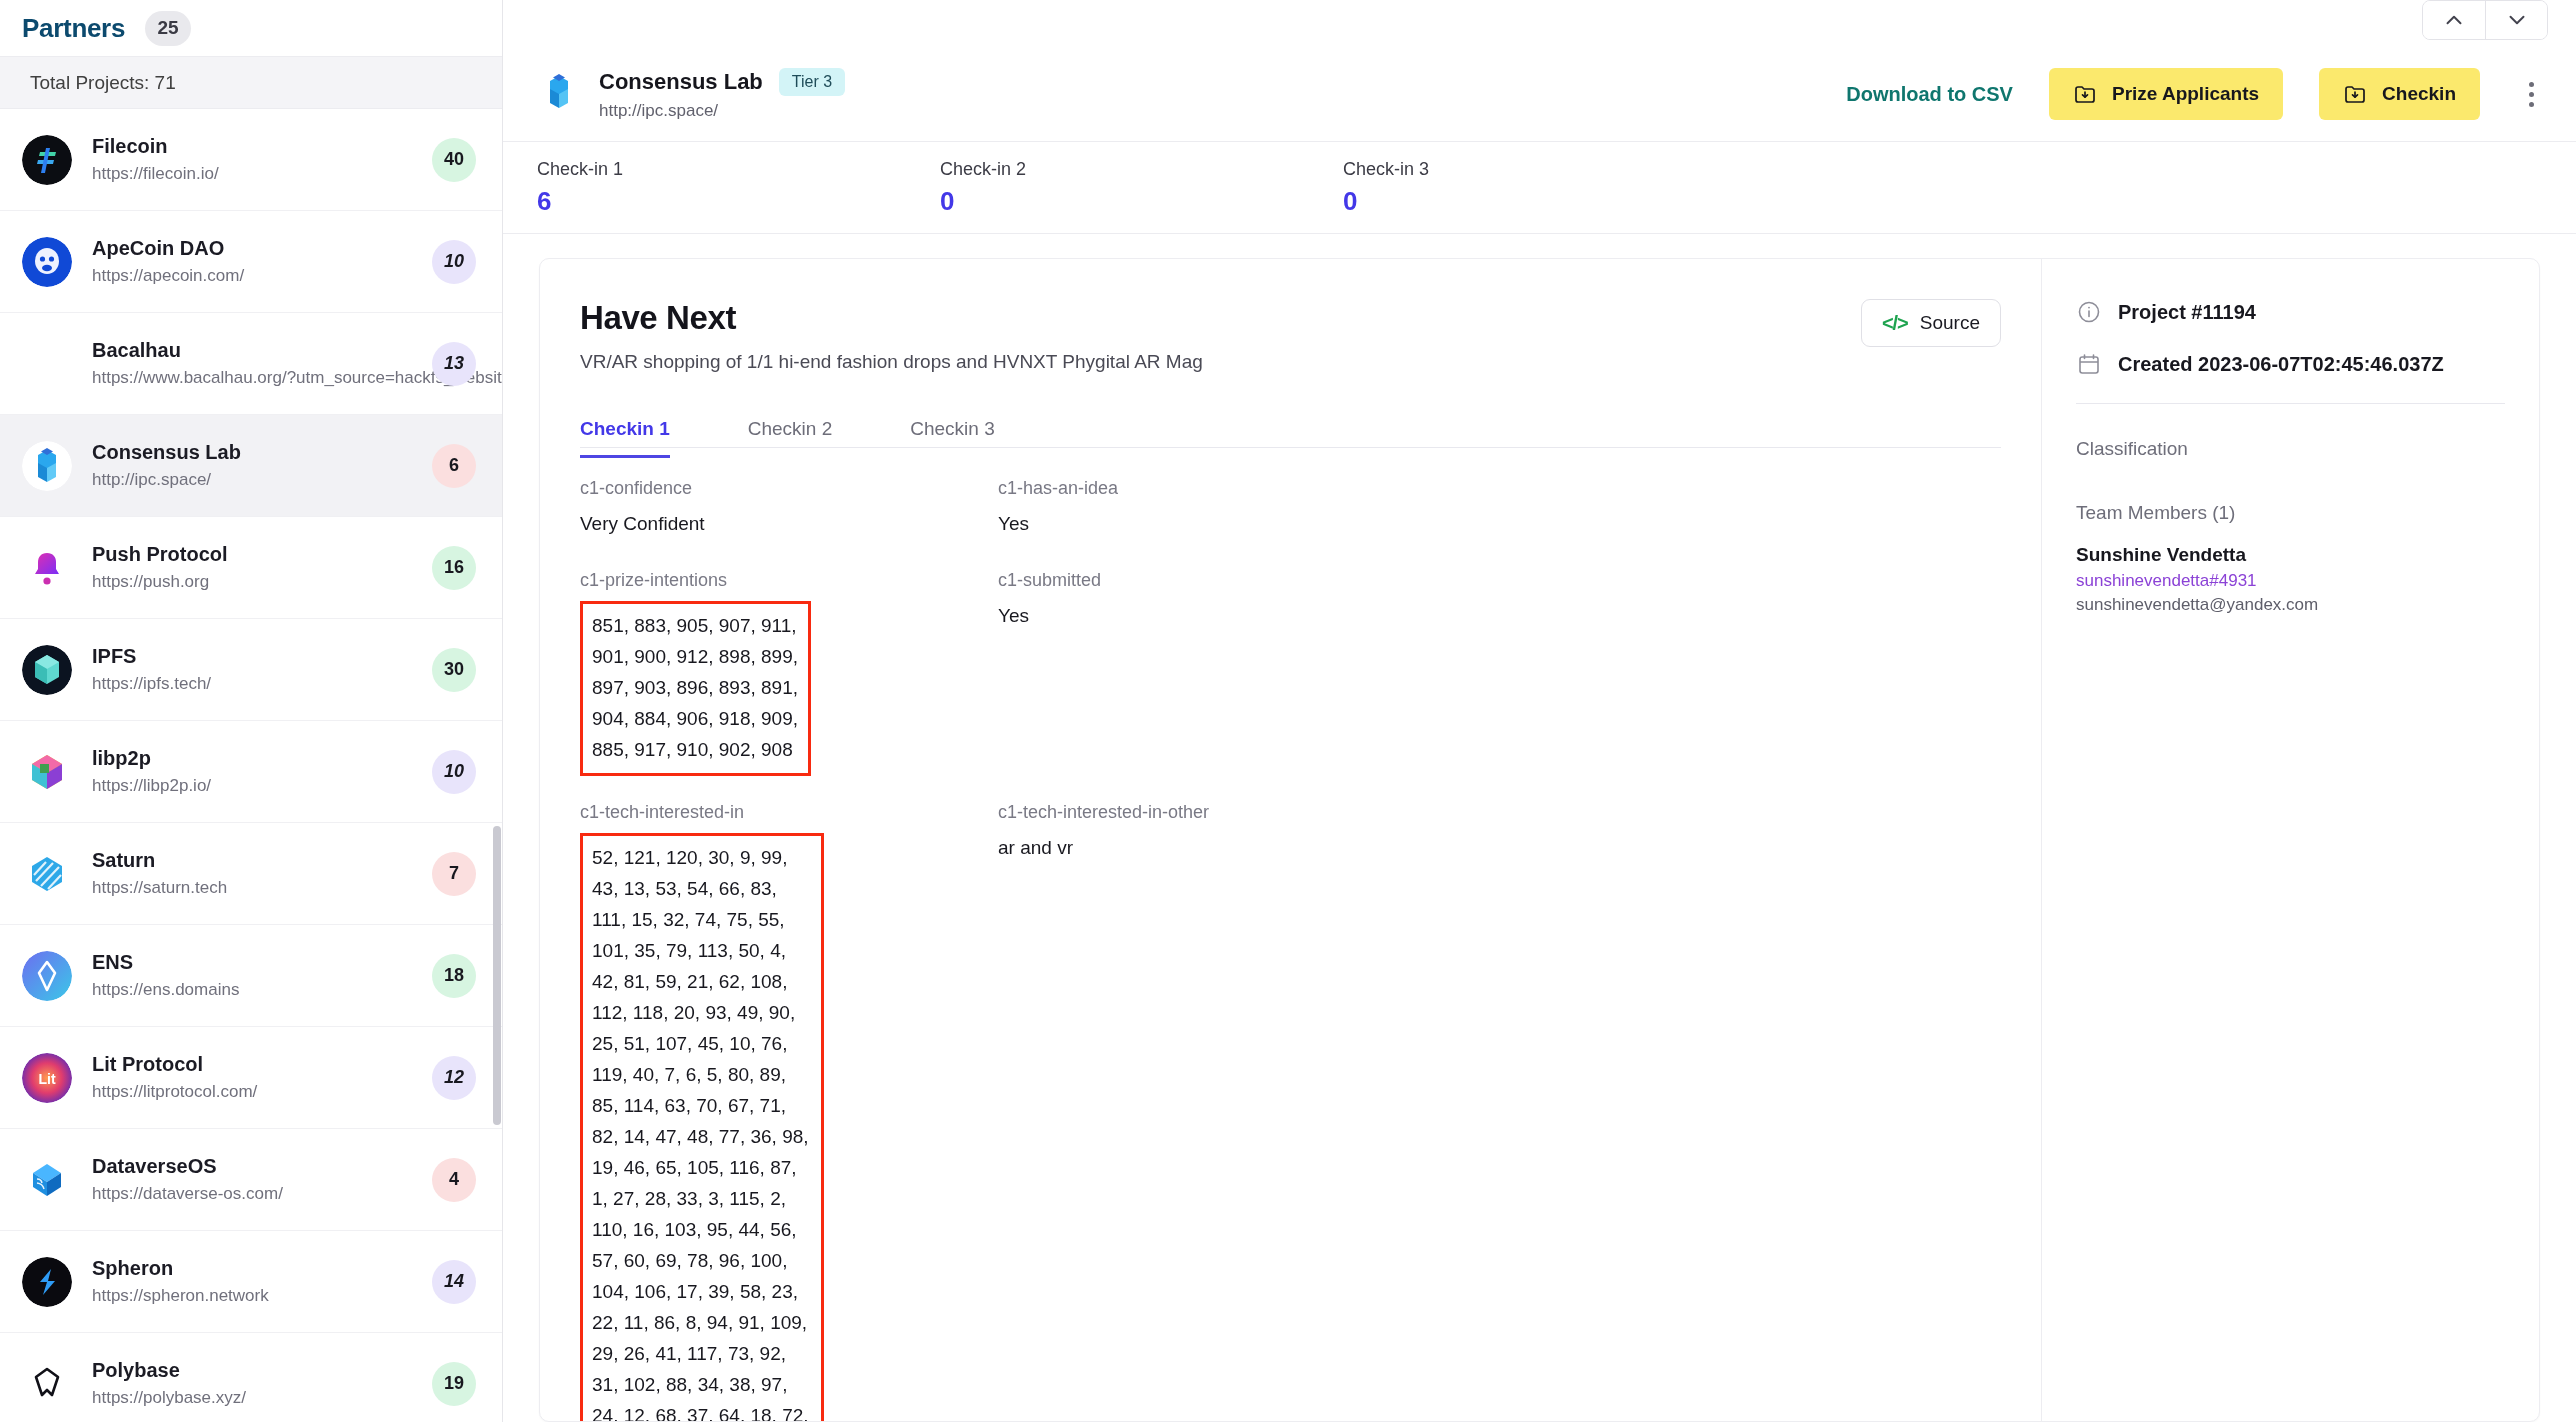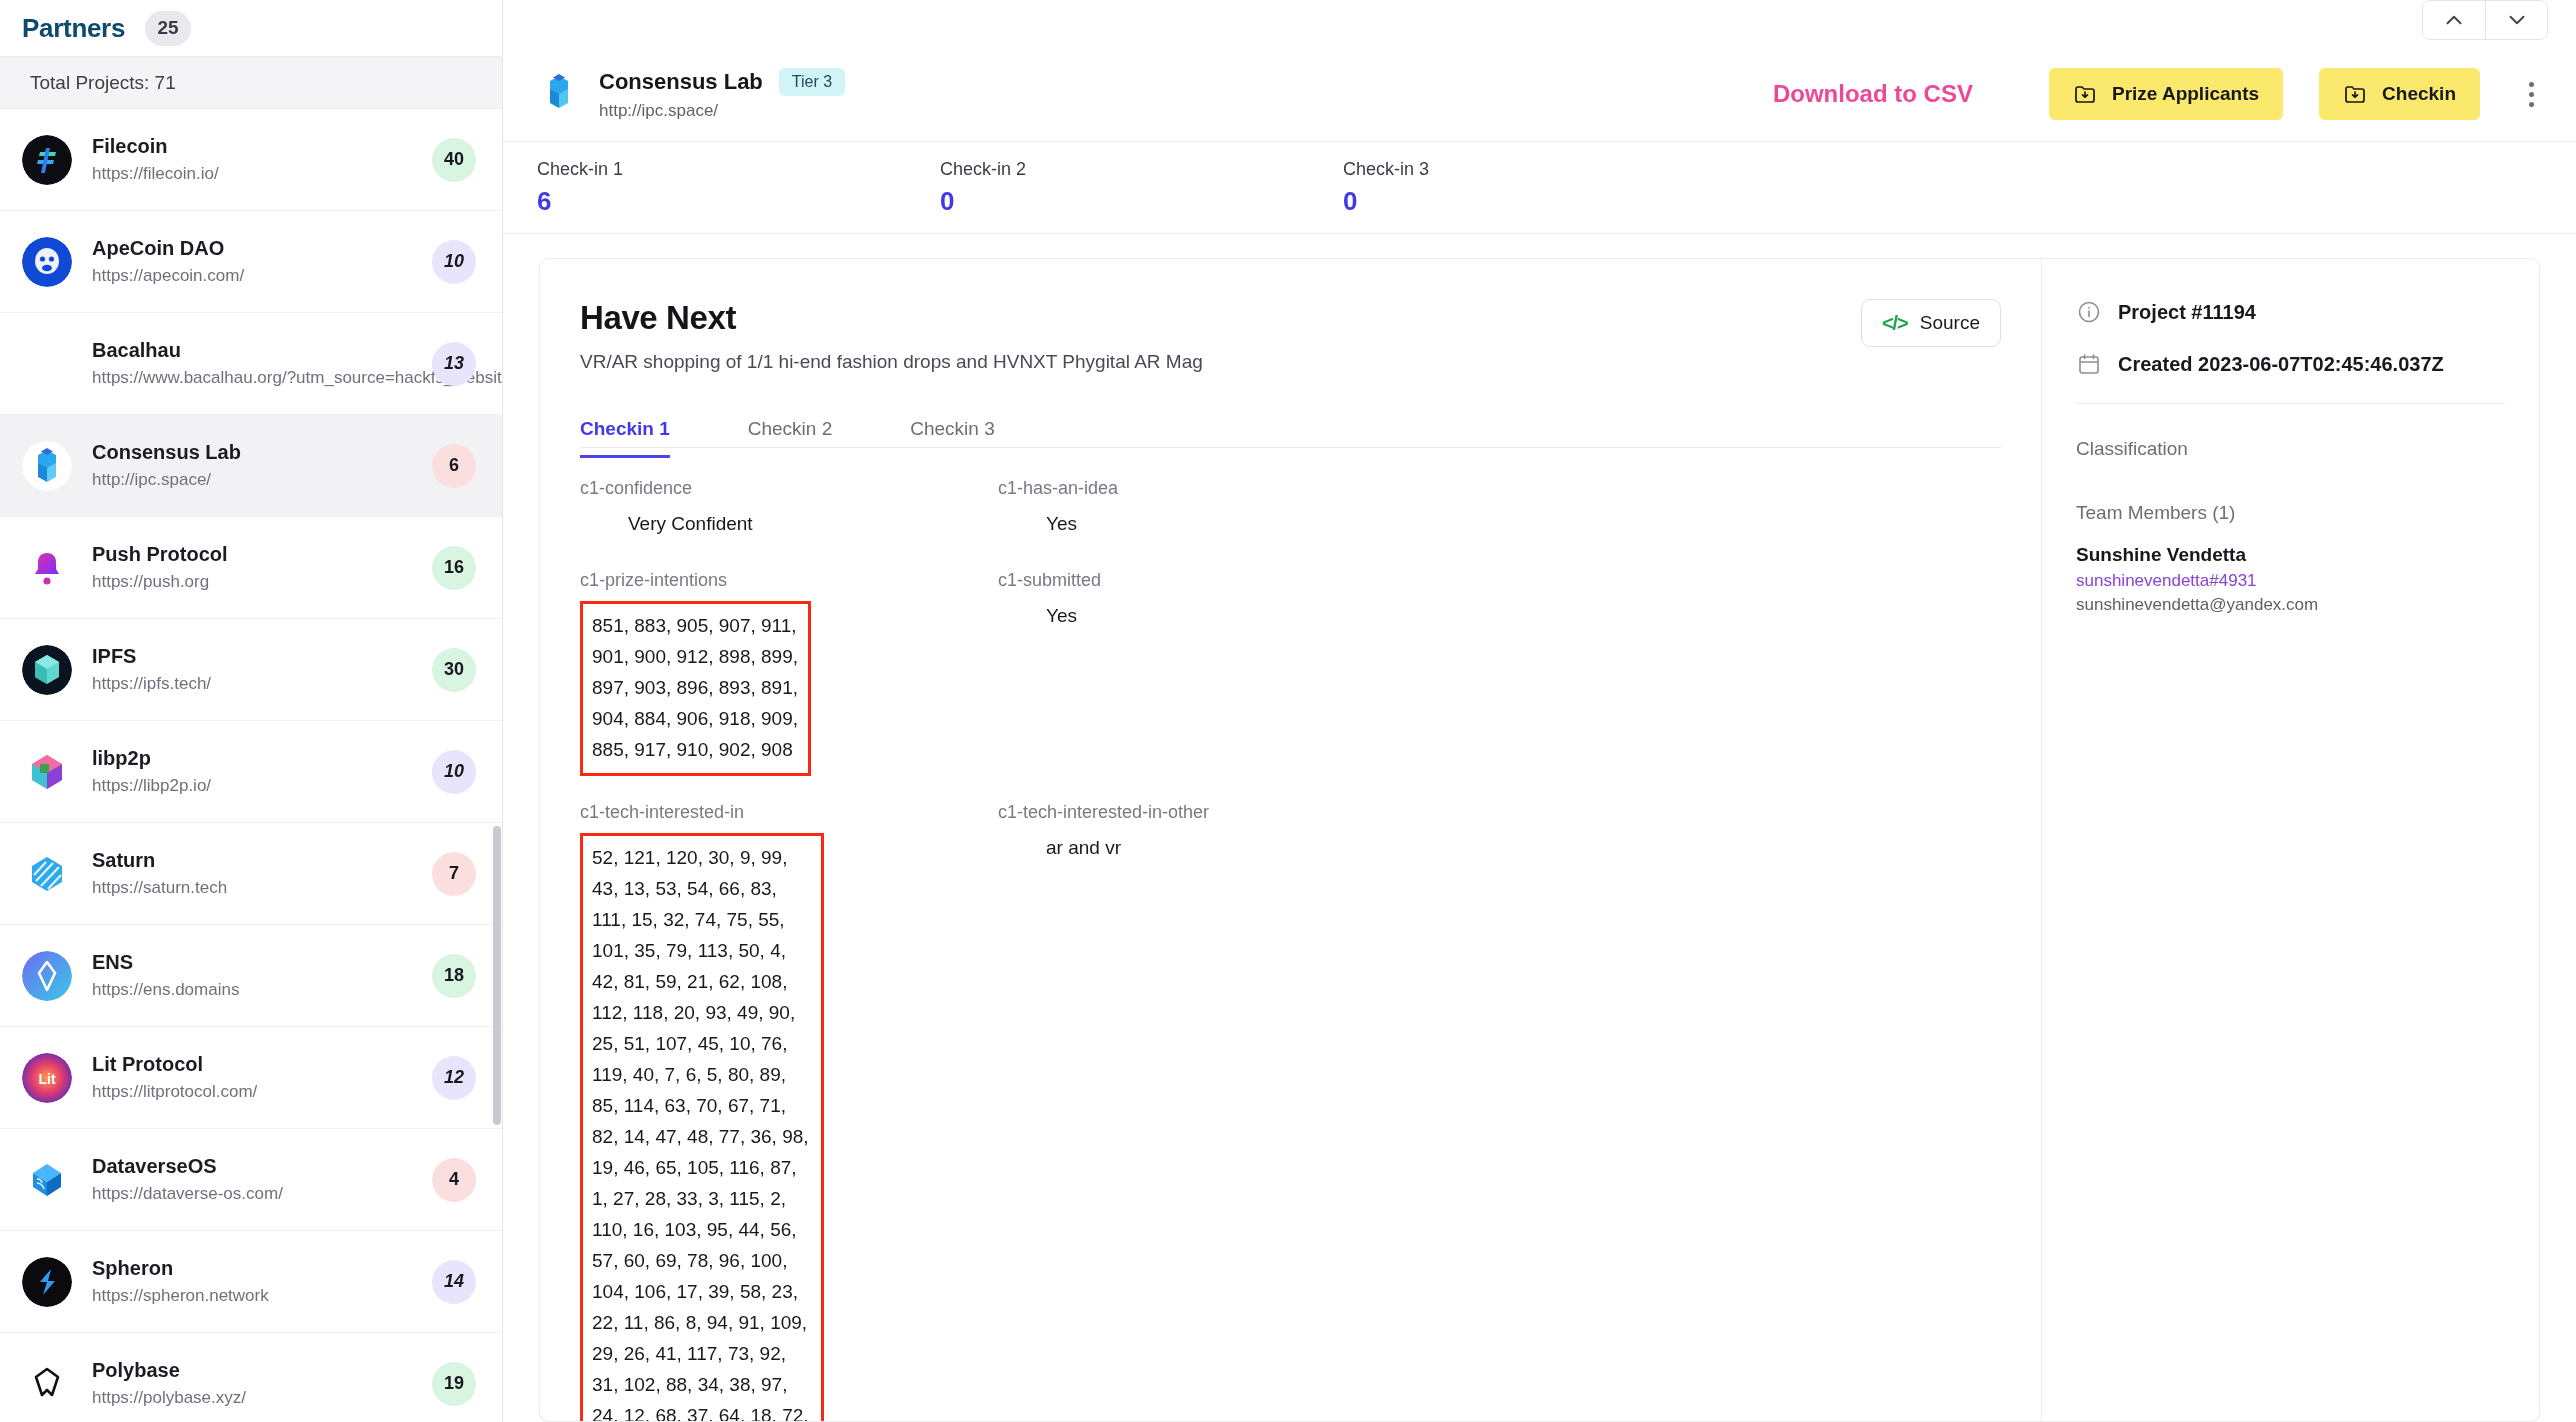--- a/index.html
+++ b/index.html
@@ -98,22 +98,22 @@
   .proj-titles { display: flex; flex-direction: column; gap: 5px; }
   .proj-title-row { display: flex; align-items: center; gap: 16px; }
   .proj-name { font-size: 22px; font-weight: 600; color: #16161d; }
   .tier-chip {
     background: #d3f4f7; color: #1f4c59; border-radius: 6px;
     font-size: 16px; font-weight: 500; padding: 5px 13px;
   }
   .proj-url { font-size: 17px; color: #61616d; }
   .header-spacer { flex: 1 1 auto; }
   .csv-link {
-    color: #ec4899; font-size: 24px; font-weight: 700; cursor: pointer;
-    margin-right: 40px; white-space: nowrap;
+    color: #0f766e; font-size: 20px; font-weight: 700; cursor: pointer;
+    white-space: nowrap;
   }
   .ybtn {
     background: #fbe96d; border: none; border-radius: 6px; height: 52px;
     display: inline-flex; align-items: center; gap: 15px; padding: 0 24px;
     font-size: 19px; font-weight: 600; color: #17171d; cursor: pointer;
     margin-left: 18px; font-family: "Liberation Sans", sans-serif;
   }
   .kebab {
     width: 34px; height: 52px; margin-left: 16px; display: flex;
     flex-direction: column; align-items: center; justify-content: center; gap: 5px;
@@ -159,21 +159,21 @@
     cursor: pointer; border-bottom: 3px solid transparent; position: relative;
     top: 11px;
   }
   .tab.active { color: #4338e8; font-weight: 600; border-bottom-color: #4e46e3; }
 
   .fields { margin-top: 30px; }
   .frow { display: flex; }
   .fcol { width: 418px; }
   .fcol.wide { width: 458px; }
   .flabel { font-size: 18px; color: #797985; margin-bottom: 10px; }
-  .fvalue { font-size: 19px; color: #18181f; line-height: 1.55; margin-left: 48px; }
+  .fvalue { font-size: 19px; color: #18181f; line-height: 1.55; }
   .fbox {
     border: 3px solid #f82a10; padding: 7px 9px; display: inline-block;
     max-width: 398px; font-size: 19px; color: #18181f; line-height: 1.63;
   }
   .gap-lg { height: 32px; }
   .gap-md { height: 26px; }
 
   
   .sp-line { display: flex; align-items: center; gap: 16px; margin-bottom: 26px; }
   .sp-icon { width: 26px; height: 26px; flex: 0 0 26px; display: flex; align-items: center; justify-content: center; }

